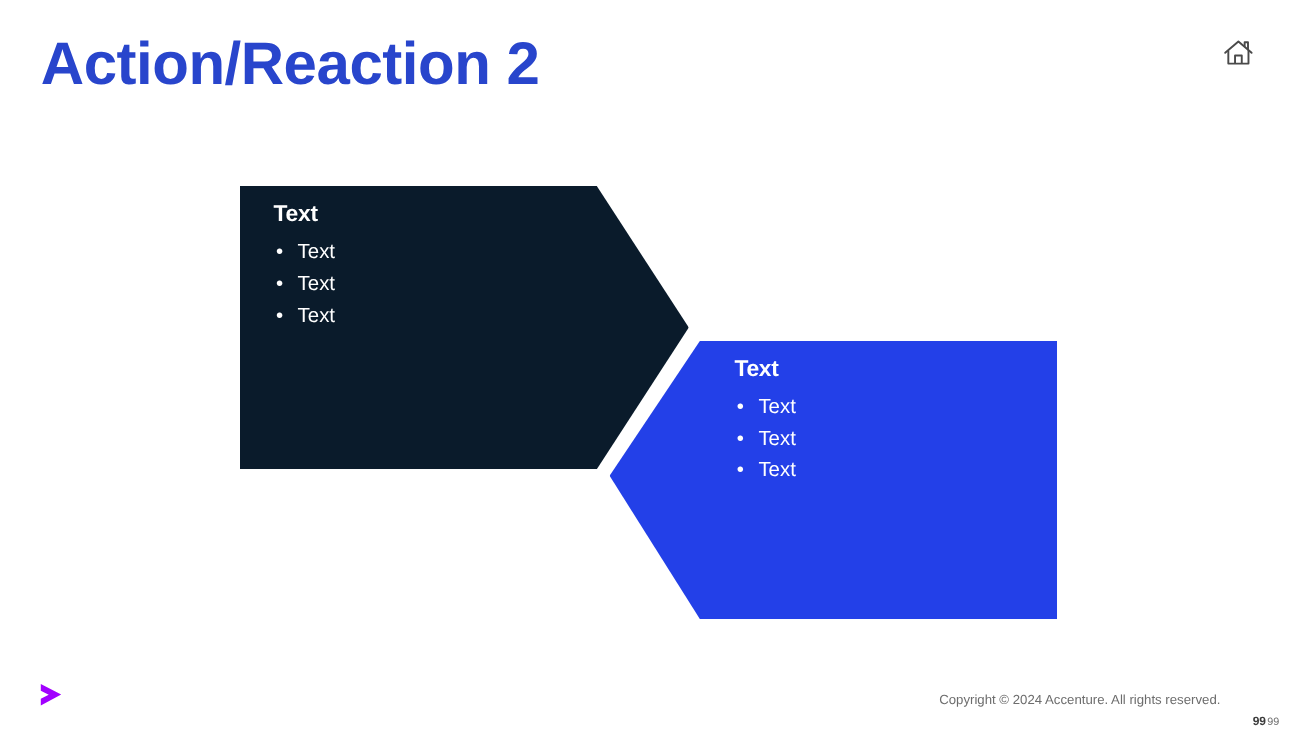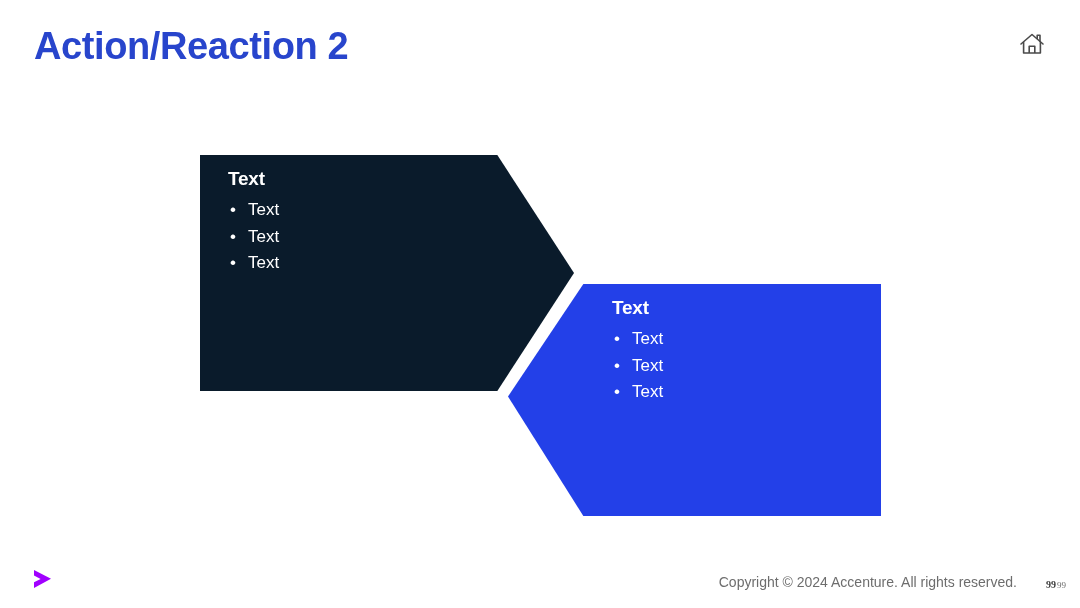--- a/index.html
+++ b/index.html
@@ -18,21 +18,21 @@
     width: 1080px;
     height: 608px;
     background: #ffffff;
   }
 
   
   .slide-title {
     position: absolute;
     left: 34px;
     top: 26px;
-    font-size: 38px;
+    font-size: 50px;
     font-weight: bold;
     color: #2845cc;
     letter-spacing: -0.4px;
     line-height: 1.1;
     white-space: nowrap;
   }
 
   
   .home-icon {
     position: absolute;
@@ -109,33 +109,32 @@
     position: absolute;
     left: 31px;
     bottom: 17px;
     width: 28px;
     height: 24px;
   }
   .footer-copy {
     position: absolute;
     right: 63px;
     bottom: 18px;
-    font-size: 14px;
+    font-size: 11px;
     color: #6d6d6d;
     white-space: nowrap;
   }
   .footer-page {
     position: absolute;
     right: 14px;
-    bottom: 18px;
+    bottom: 1px;
     font-size: 10px;
     color: #3c3c3c;
     font-weight: bold;
     white-space: nowrap;
-    font-family: Liberation Serif, serif;
   }
   .footer-page .page-total {
     font-weight: normal;
     color: #6d6d6d;
     font-size: 9px;
     margin-left: 1px;
   }
 </style>
 </head>
 <body>

